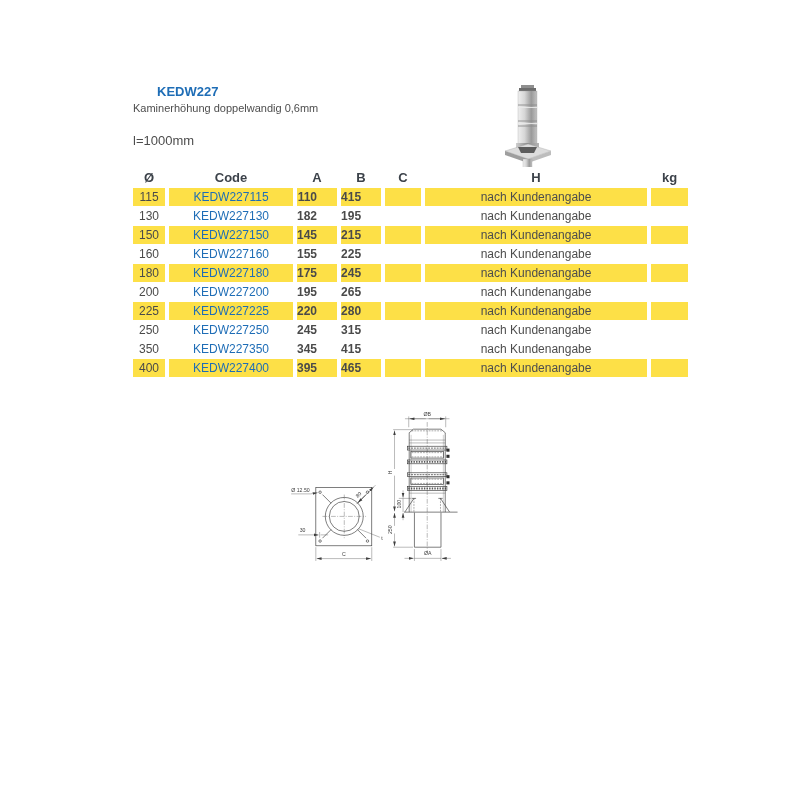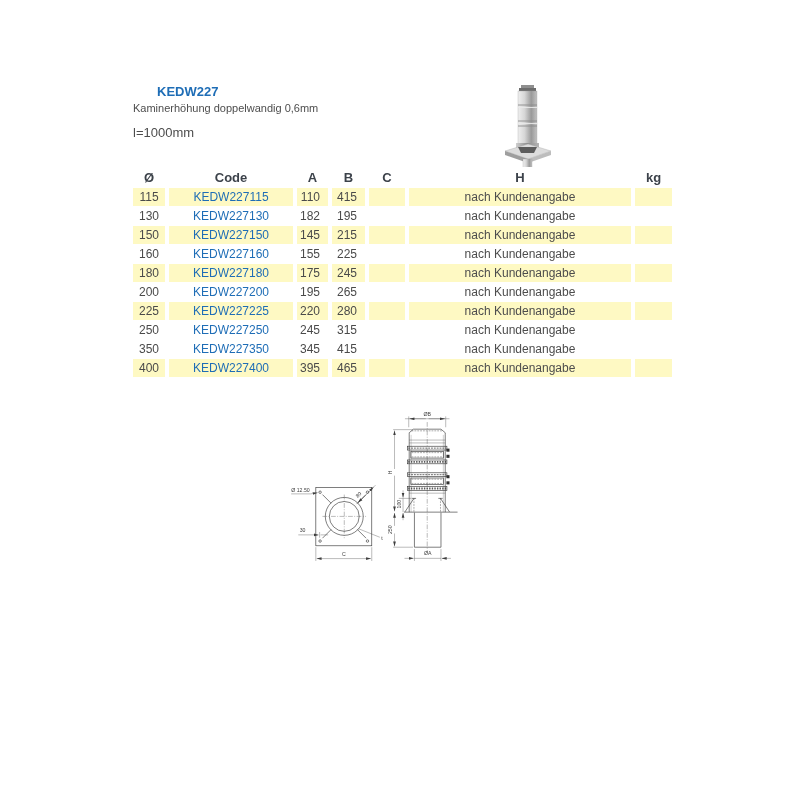--- a/index.html
+++ b/index.html
@@ -3,28 +3,28 @@
 <meta charset="utf-8">
 <style>
   html,body{margin:0;padding:0;}
   body{width:800px;height:800px;background:#ffffff;position:relative;overflow:hidden;
        font-family:"Liberation Sans","DejaVu Sans",sans-serif;}
   .abs{position:absolute;}
 
   
   #title{left:133px;top:84px;font-size:13px;font-weight:bold;color:#1e6db6;margin-left:24px;}
   #sub1{left:133px;top:102px;font-size:11px;color:#4d4d4d;}
-  #sub2{left:133px;top:125px;font-size:13px;color:#4d4d4d;}
+  #sub2{left:133px;top:133px;font-size:13px;color:#4d4d4d;}
 
   
   #spec-table{left:129px;top:166px;border-collapse:separate;border-spacing:4px 1px;table-layout:fixed;}
   #spec-table th{font-size:13px;font-weight:bold;color:#3c424a;height:20px;padding:0;text-align:center;vertical-align:middle;background:#fff;}
   #spec-table td{font-size:12px;color:#4a4a4a;height:18px;line-height:18px;padding:0;text-align:center;vertical-align:middle;white-space:nowrap;overflow:hidden;}
-  #spec-table tr.shaded td{background:#fef9c3;}
-  #spec-table td.num-a,#spec-table td.num-b{text-align:right;padding-right:8px;}
+  #spec-table tr.shaded td{background:#fde047;}
+  #spec-table td.num-a,#spec-table td.num-b{text-align:right;padding-right:20px;font-weight:bold;}
   #spec-table td.dia{text-align:center;}
   .code-link{color:#1e6db6;text-decoration:none;cursor:pointer;}
   #spec-table td.hcol{color:#4d4d4d;}
 
   
   svg text{font-family:"Liberation Sans","DejaVu Sans",sans-serif;}
   .ln{stroke:#3d3d3d;stroke-width:1.4;fill:none;}
   .thin{stroke:#3d3d3d;stroke-width:0.75;fill:none;}
   .cl{stroke:#4a4a4a;stroke-width:0.8;fill:none;stroke-dasharray:10 3 2 3;}
   .dsh{stroke:#3d3d3d;stroke-width:0.9;fill:none;stroke-dasharray:4 2;}

